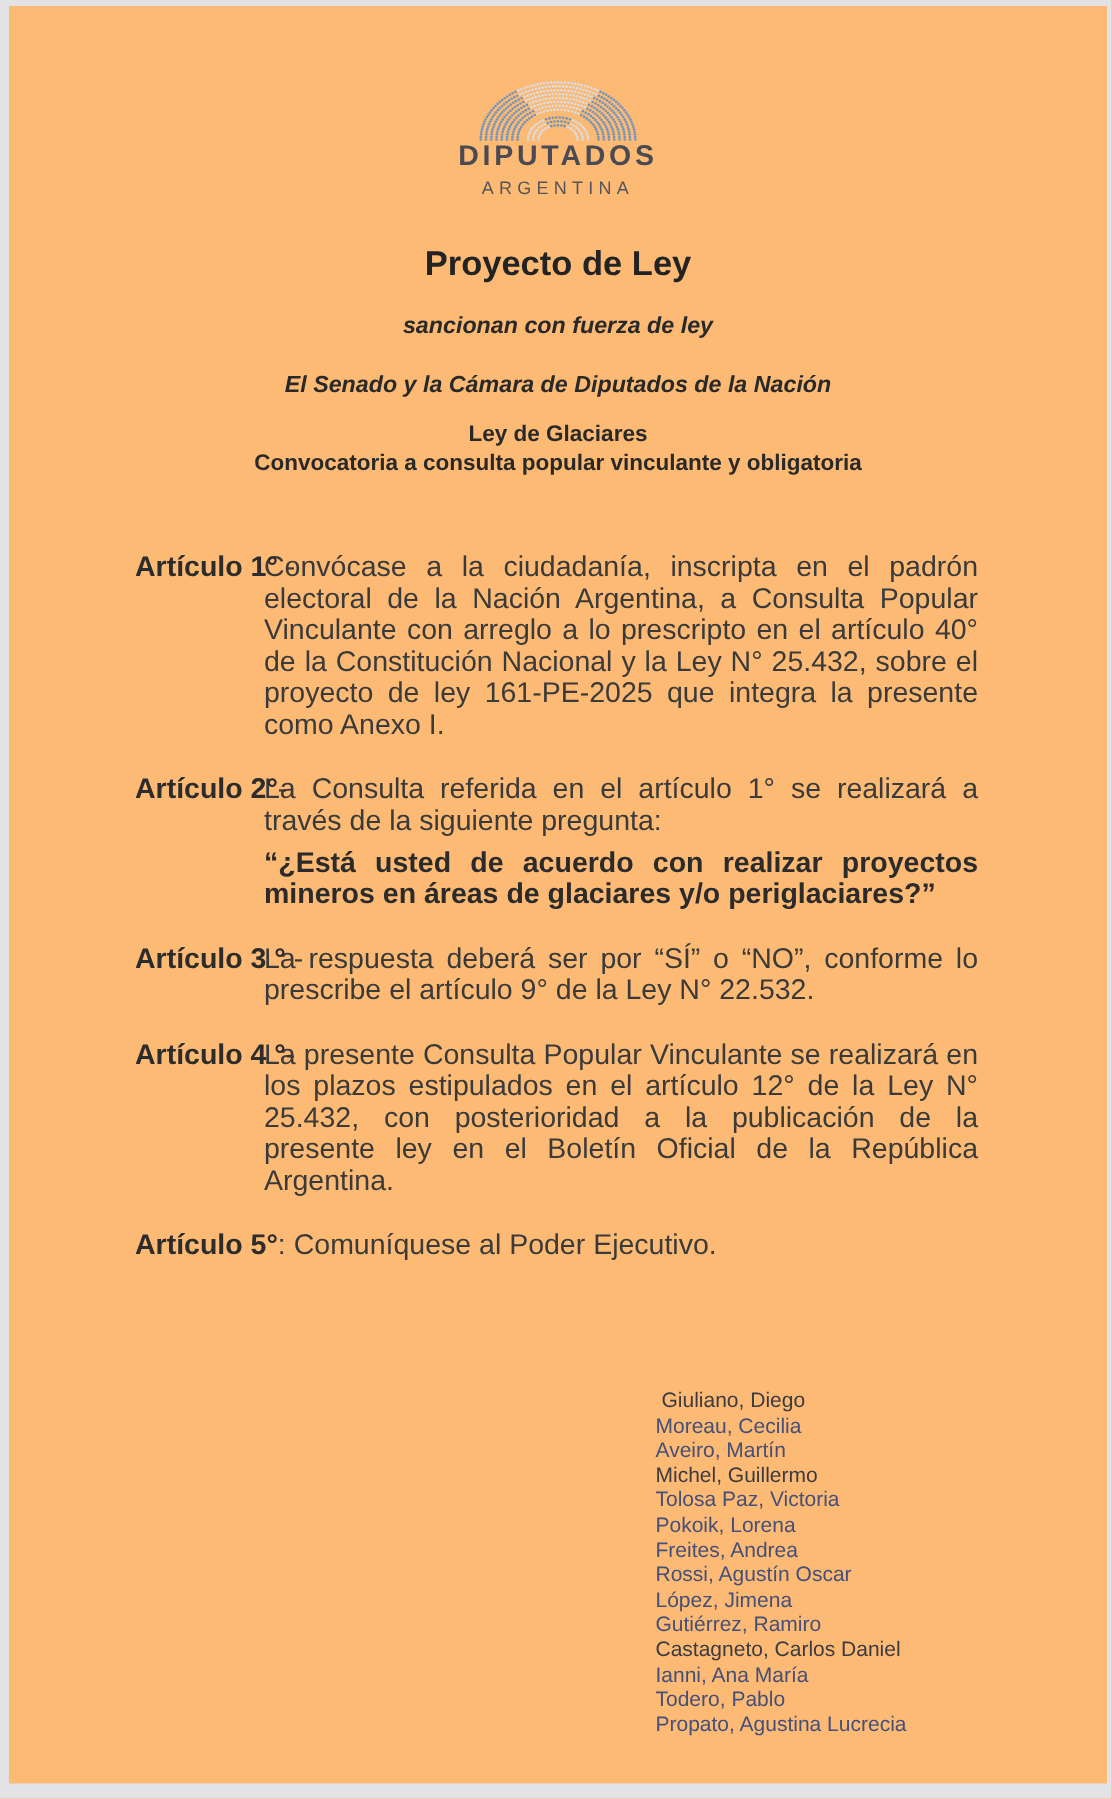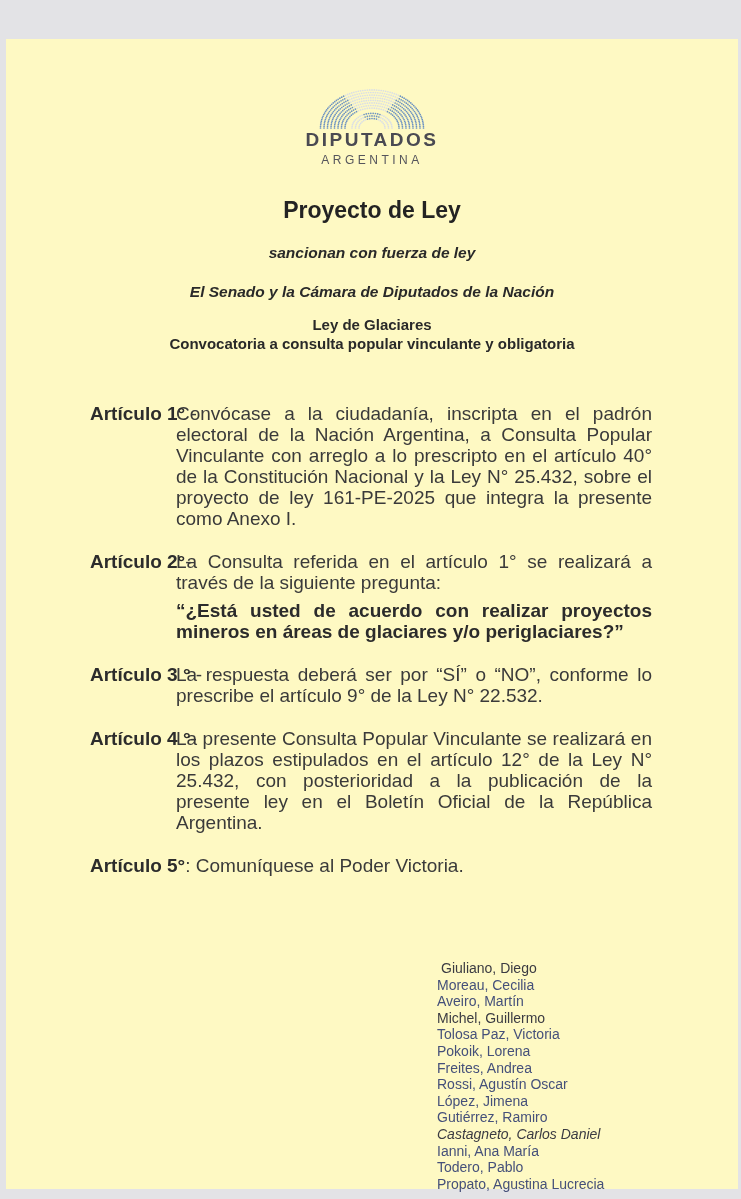--- a/index.html
+++ b/index.html
@@ -3,22 +3,21 @@
 <meta charset="utf-8">
 <style>
   html,body{margin:0;padding:0}
   body{
     width:741px;height:1199px;position:relative;overflow:hidden;
     background:#e3e3e6;
     font-family:"Liberation Sans","DejaVu Sans",sans-serif;
   }
   .page{
     position:absolute;left:6px;top:4px;right:3px;bottom:10px;
-    background:#fef9c3;
-    margin-top:35px;
+    background:#fdba74;
   }
   .inner{padding-top:48px;}
 
   
   .logo{text-align:center;}
   .hemi{display:block;margin:0 auto;}
   .logo-title{
     font-size:19px;font-weight:700;letter-spacing:2.5px;
     color:#4a4a52;line-height:20px;margin-top:1px;
   }
@@ -602,36 +601,36 @@
         <span class="article-hang"><span>Artículo 3 °</span><span class="sep"> -</span></span>
         <span>La respuesta deberá ser por “SÍ” o “NO”, conforme lo prescribe el artículo 9° de la Ley N° 22.532.</span>
       </div>
 
       <div class="article">
         <span class="article-hang"><span>Artículo 4 °</span><span class="sep">- </span></span>
         <span>La presente Consulta Popular Vinculante se realizará en los plazos estipulados en el artículo 12° de la Ley N° 25.432, con posterioridad a la publicación de la presente ley en el Boletín Oficial de la República Argentina.</span>
       </div>
 
       <div class="article inline-label">
-        <span class="label-inline">Artículo 5°</span><span class="sep-inline">: </span><span>Comuníquese al Poder Victoria.</span>
+        <span class="label-inline">Artículo 5°</span><span class="sep-inline">: </span><span>Comuníquese al Poder Ejecutivo.</span>
       </div>
 
     </section>
 
     <section class="signatories">
       <div class="sig" style="color: rgb(59, 59, 66);">Giuliano, Diego</div>
       <div class="sig" style="color: rgb(69, 80, 122);">Moreau, Cecilia</div>
       <div class="sig" style="color: rgb(69, 80, 122);">Aveiro, Martín</div>
       <div class="sig" style="color: rgb(59, 59, 66);">Michel, Guillermo</div>
       <div class="sig" style="color: rgb(69, 80, 122);">Tolosa Paz, Victoria</div>
       <div class="sig" style="color: rgb(69, 80, 122);">Pokoik, Lorena</div>
       <div class="sig" style="color: rgb(69, 80, 122);">Freites, Andrea</div>
       <div class="sig" style="color: rgb(69, 80, 122);">Rossi, Agustín Oscar</div>
       <div class="sig" style="color: rgb(69, 80, 122);">López, Jimena</div>
       <div class="sig" style="color: rgb(69, 80, 122);">Gutiérrez, Ramiro</div>
-      <div class="sig" style="color: rgb(59, 59, 66); font-style: italic;">Castagneto, Carlos Daniel</div>
+      <div class="sig" style="color: rgb(59, 59, 66);">Castagneto, Carlos Daniel</div>
       <div class="sig" style="color: rgb(69, 80, 122);">Ianni, Ana María</div>
       <div class="sig" style="color: rgb(69, 80, 122);">Todero, Pablo</div>
       <div class="sig" style="color: rgb(69, 80, 122);">Propato, Agustina Lucrecia</div>
     </section>
 
   </div>
 </div>
 
 </body></html>

